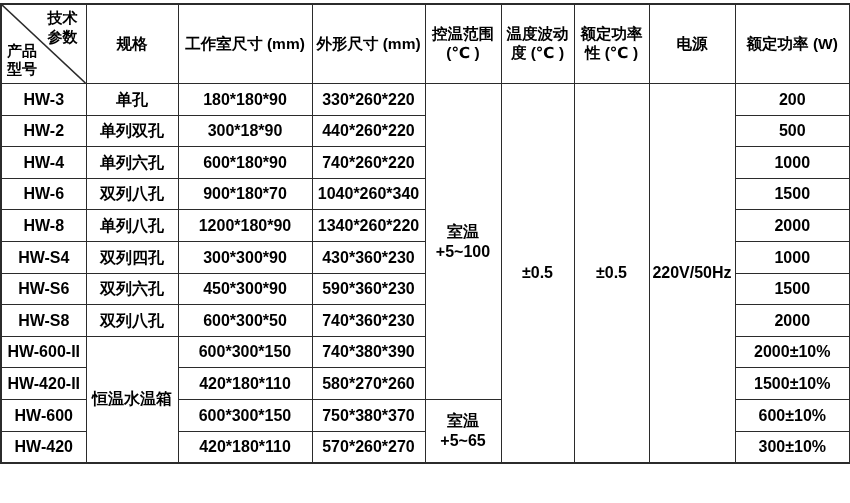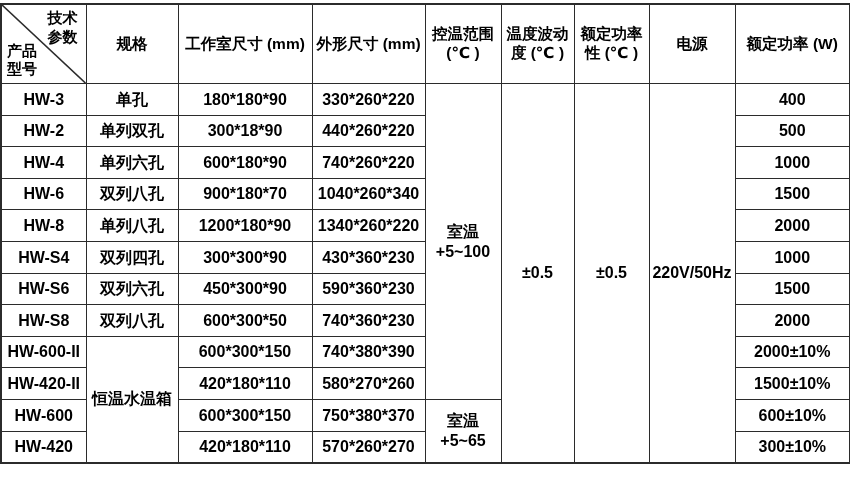--- a/index.html
+++ b/index.html
@@ -122,21 +122,21 @@
     <tr class="data-row">
       <td class="num">HW-3</td>
       <td>单孔</td>
       <td class="num">180*180*90</td>
       <td class="num">330*260*220</td>
       <td rowspan="10">室温
 +5~100</td>
       <td rowspan="12" class="num">±0.5</td>
       <td rowspan="12" class="num">±0.5</td>
       <td rowspan="12" class="num">220V/50Hz</td>
-      <td class="num">400</td>
+      <td class="num">200</td>
     </tr>
 
     <tr class="data-row">
       <td class="num">HW-2</td>
       <td>单列双孔</td>
       <td class="num">300*18*90</td>
       <td class="num">440*260*220</td>
       <td class="num">500</td>
     </tr>
     <tr class="data-row">

